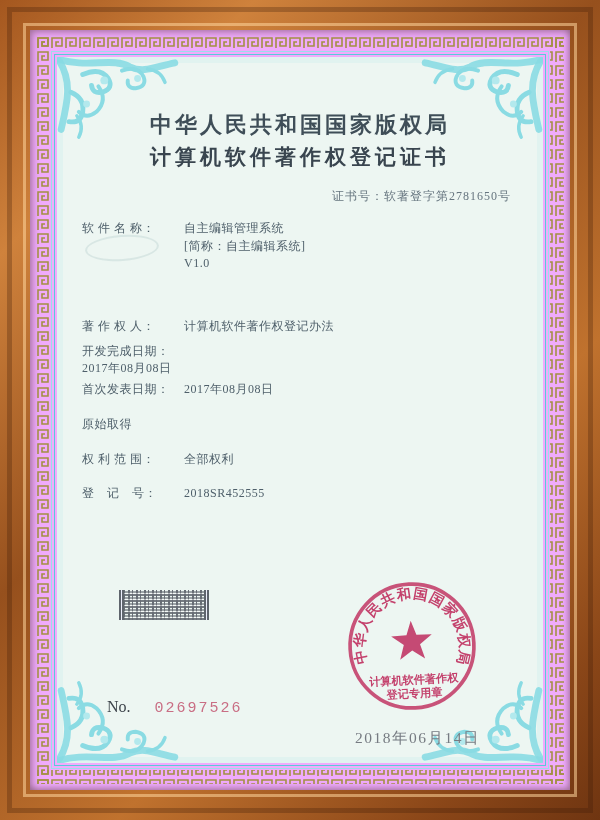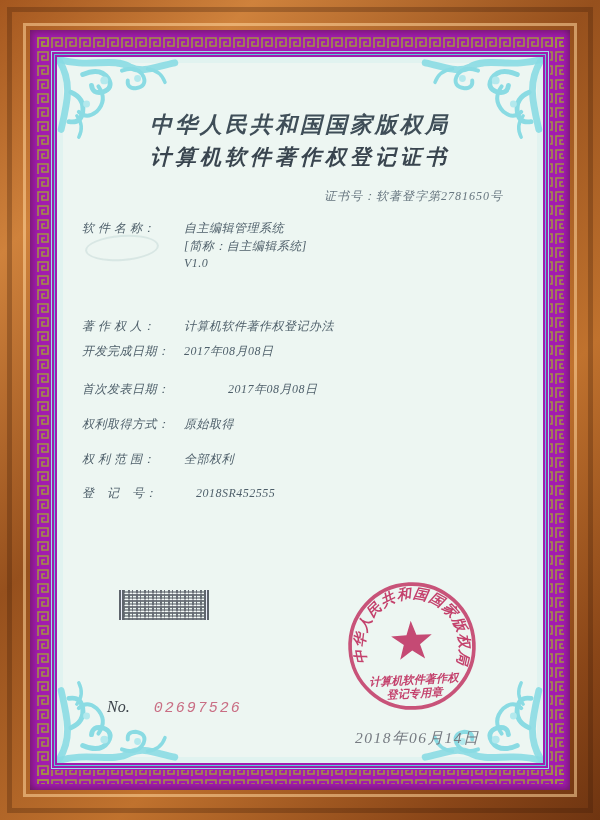--- a/index.html
+++ b/index.html
@@ -9,50 +9,50 @@
     position:relative; overflow:hidden; background:#7c3d14;
   }
   
   .wood-frame { position:absolute; inset:0;
     background:linear-gradient(135deg,#a4571f 0%,#cf823c 18%,#96501d 42%,#c0722e 66%,#8a4618 88%,#6f3511 100%); }
   .wood-frame::before { content:''; position:absolute; inset:7px;
     border:5px solid rgba(58,26,6,.28); }
   .wood-frame::after { content:''; position:absolute; inset:23px;
     border:3px solid rgba(255,214,156,.55); }
   
-  .mat { position:absolute; inset:30px; background:#a21caf;
-    box-shadow:inset 2px 2px 8px rgba(40,20,5,.35), inset -2px -2px 6px rgba(40,20,5,.25);font-style:italic; }
+  .mat { position:absolute; inset:30px; background:#f0abfc;
+    box-shadow:inset 2px 2px 8px rgba(40,20,5,.35), inset -2px -2px 6px rgba(40,20,5,.25); }
   .greek-band { position:absolute; left:6px; top:6px; }
   
   .cyan-rule { position:absolute; inset:24px; border:1px solid #58ccd9;
     outline:1px solid #9adfe8; outline-offset:2px; }
   .paper { position:absolute; inset:27px; background:#edf6f2;
     box-shadow:inset 0 0 0 6px rgba(140,222,232,.12); overflow:hidden; }
   
   .flourish { position:absolute; width:128px; height:98px; opacity:.85; }
   .fl-tl { left:-4px; top:-4px; }
   .fl-tr { right:-4px; top:-4px; transform:scaleX(-1); }
   .fl-bl { left:-4px; bottom:-4px; transform:scaleY(-1); }
   .fl-br { right:-4px; bottom:-4px; transform:scale(-1,-1); }
   .watermark { position:absolute; left:28px; top:178px; width:74px; height:26px;
     border:2px solid rgba(170,195,195,.30); border-radius:50%; transform:rotate(-4deg); }
   
   .authority { position:absolute; top:53px; left:0; right:0; text-align:center;
     font-size:22px; font-weight:bold; letter-spacing:3px; color:#3f4e58; }
   .cert-title { position:absolute; top:86px; left:0; right:0; text-align:center;
     font-size:21px; font-weight:bold; letter-spacing:4px; color:#39454f; }
-  .certno-line { position:absolute; top:131px; right:40px;
+  .certno-line { position:absolute; top:131px; right:32px;
     font-size:12px; color:#66757f; letter-spacing:1px; }
   
   .field-row { position:absolute; left:25px; display:flex;
     font-size:12px; color:#4e5f6a; letter-spacing:.5px; }
   .f-label { width:102px; flex:none; }
   .f-value { white-space:pre-line; line-height:17.5px; }
-  .r1{top:163px;} .r2{top:229px;margin-top:32px;} .r3{top:286px;} .r4{top:324px;gap:44px;}
-  .r5{top:359px;} .r6{top:394px;} .r7{top:428px;gap:12px;}
+  .r1{top:163px;} .r2{top:229px;margin-top:32px;} .r3{top:286px;flex-direction:column;} .r4{top:324px;}
+  .r5{top:359px;} .r6{top:394px;} .r7{top:428px;}
   
   .statement { position:absolute; top:452px; left:25px; width:462px;
     text-indent:2em; font-size:14.5px; letter-spacing:.2px;
     line-height:38px; color:#4e5f6a; }
   
   .barcode { position:absolute; left:63px; top:533px; width:88px; height:30px; opacity:.8;
     background:
       repeating-linear-gradient(0deg, rgba(70,76,86,.9) 0 2px, rgba(255,255,255,.5) 2px 3px, rgba(70,76,86,.6) 3px 5px, transparent 5px 6px),
       repeating-linear-gradient(90deg, #474d58 0 2px, transparent 2px 4px, #474d58 4px 5px, transparent 5px 8px); }
   .barcode::before, .barcode::after { content:''; position:absolute; top:0; bottom:0; width:5px;
@@ -177,21 +177,20 @@
     </div>
     <div class="field-row r3">
       <span class="f-label">开发完成日期：</span>
       <span class="f-value">2017年08月08日</span>
     </div>
     <div class="field-row r4">
       <span class="f-label">首次发表日期：</span>
       <span class="f-value">2017年08月08日</span>
     </div>
     <div class="field-row r5">
-      <span class="f-label">权利取得方式：</span>
       <span class="f-value">原始取得</span>
     </div>
     <div class="field-row r6">
       <span class="f-label">权 利 范 围：</span>
       <span class="f-value">全部权利</span>
     </div>
     <div class="field-row r7">
       <span class="f-label">登　记　号：</span>
       <span class="f-value">2018SR452555</span>
     </div>

